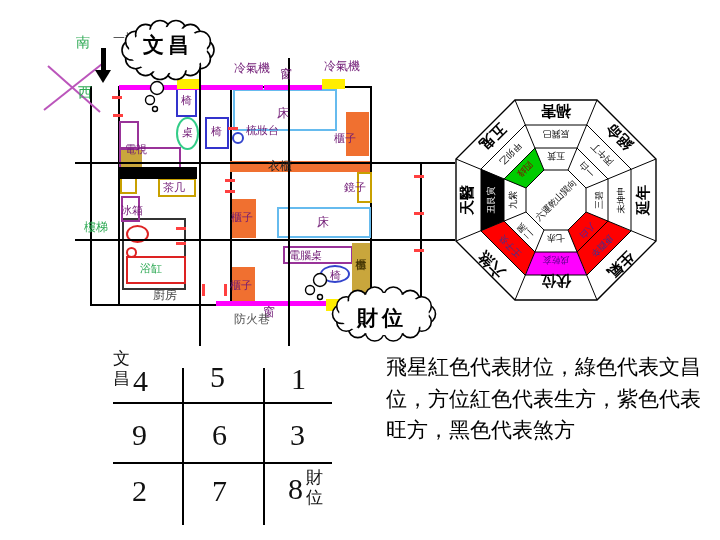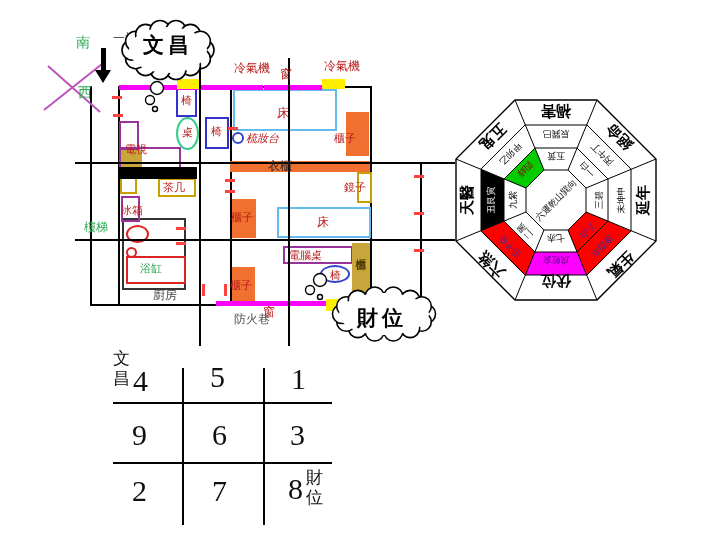--- a/index.html
+++ b/index.html
@@ -1,21 +1,21 @@
 <!DOCTYPE html>
 <html><head>
 <meta charset="utf-8">
 <style>
   html,body{margin:0;padding:0;background:#888;}
   #canvas{position:relative;width:720px;height:540px;background:#fff;overflow:hidden;
     font-family:"Liberation Serif","DejaVu Serif",serif;}
   .abs{position:absolute;}
   .wall{position:absolute;background:#000;}
   .gline{position:absolute;background:#000;z-index:6;}
-  .lbl{position:absolute;font-size:11px;color:#b91c1c;line-height:1;white-space:nowrap;z-index:7;}
+  .lbl{position:absolute;font-size:11px;color:#701a75;line-height:1;white-space:nowrap;z-index:7;}
   .lbl12{font-size:12px;}
   .green{color:#2faa55;}
   .tick{position:absolute;background:#ff4040;z-index:8;}
   .mag{position:absolute;background:#ff00ff;height:5px;z-index:5;}
   .yel{position:absolute;background:#ffee00;z-index:5;}
   .box{position:absolute;box-sizing:border-box;z-index:4;background:transparent;}
   .fill-orange{background:#f07030;}
   .fill-khaki{background:#c9a63c;}
   .cloud-text{position:absolute;font-size:21px;font-weight:600;color:#000;z-index:11;letter-spacing:4px;}
   .num{position:absolute;font-size:30px;color:#111;line-height:1;}
@@ -84,21 +84,21 @@
   <div class="box" style="left:126px;top:225px;width:23px;height:18px;border:2px solid #dd2222;border-radius:50%;"></div>
   <div class="box" style="left:126px;top:247px;width:11px;height:11px;border:2px solid #dd2222;border-radius:50%;"></div>
   <div class="box" style="left:126px;top:256px;width:60px;height:28px;border:2px solid #dd2222;"></div>
   <div class="lbl green" style="left:140px;top:263px;">浴缸</div>
   <div class="lbl lbl12" style="left:153px;top:289px;color:#444;">廚房</div>
   <div class="lbl lbl12" style="left:234px;top:313px;color:#555;">防火巷</div>
 
   <div class="box" style="left:233px;top:89px;width:104px;height:42px;border:2px solid #66bbee;"></div>
   <div class="lbl lbl12" style="left:277px;top:107px;">床</div>
   <div class="box" style="left:232px;top:132px;width:12px;height:12px;border:2px solid #3344cc;border-radius:50%;"></div>
-  <div class="lbl" style="left:246px;top:133px;font-style:italic;">梳妝台</div>
+  <div class="lbl" style="left:246px;top:125px;">梳妝台</div>
   <div class="box fill-orange" style="left:346px;top:112px;width:23px;height:44px;"></div>
   <div class="lbl" style="left:334px;top:133px;">櫃子</div>
   <div class="box fill-orange" style="left:230px;top:161px;width:140px;height:11px;"></div>
   <div class="lbl lbl12" style="left:268px;top:160px;color:#222;">衣櫃</div>
   <div class="box" style="left:357px;top:172px;width:15px;height:31px;border:2px solid #c8a000;"></div>
   <div class="lbl" style="left:344px;top:182px;text-align:right;">鏡子</div>
 
   <div class="box fill-orange" style="left:232px;top:199px;width:24px;height:39px;"></div>
   <div class="lbl" style="left:231px;top:212px;">櫃子</div>
   <div class="box" style="left:277px;top:207px;width:94px;height:31px;border:2px solid #66bbee;"></div>
@@ -237,14 +237,15 @@
   <div class="num" style="left:133px;top:366px;">4</div>
   <div class="num" style="left:210px;top:362px;">5</div>
   <div class="num" style="left:291px;top:364px;">1</div>
   <div class="num" style="left:132px;top:420px;">9</div>
   <div class="num" style="left:212px;top:420px;">6</div>
   <div class="num" style="left:290px;top:420px;">3</div>
   <div class="num" style="left:132px;top:476px;">2</div>
   <div class="num" style="left:212px;top:476px;">7</div>
   <div class="num" style="left:288px;top:474px;">8</div>
 
+  <div class="abs" style="left:386px;top:352px;width:316px;font-size:21px;line-height:1.5;color:#000;">飛星紅色代表財位，綠色代表文昌位，方位紅色代表生方，紫色代表旺方，黑色代表煞方</div>
 
 </div>
 
 </body></html>

